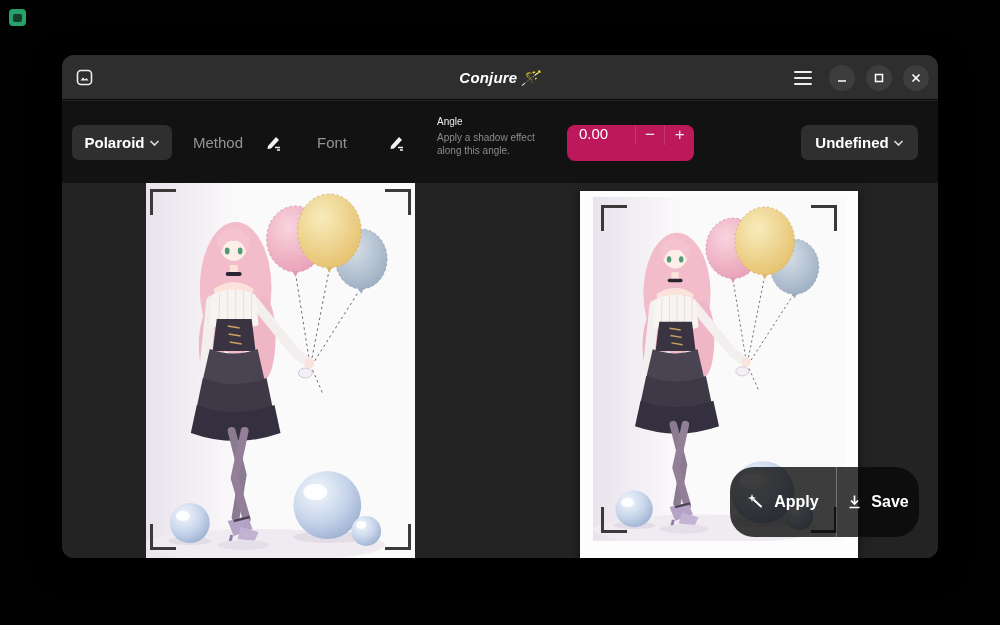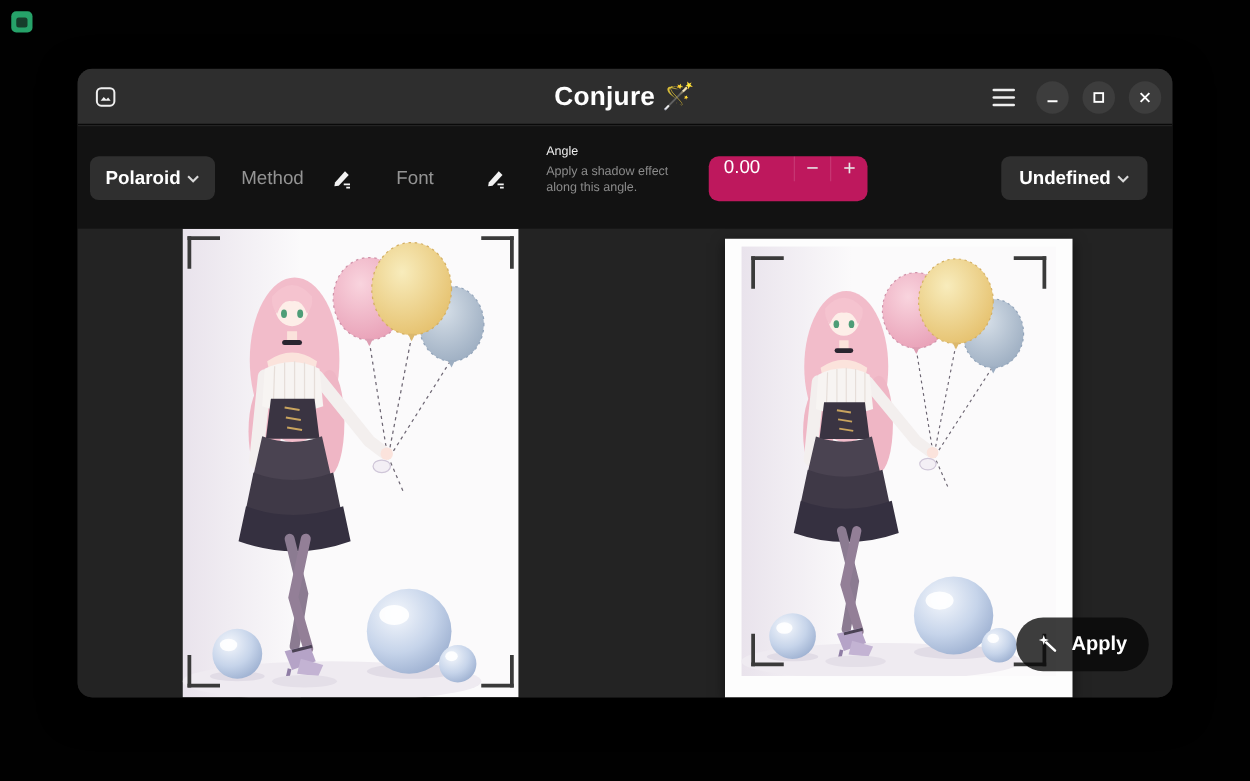--- a/index.html
+++ b/index.html
@@ -16,21 +16,21 @@
   
   #window { left:62px; top:55px; width:876px; height:503px; border-radius:12px;
     overflow:hidden; background:#232323; box-shadow:0 8px 30px rgba(0,0,0,.8); }
 
   
   #titlebar { left:0; top:0; width:876px; height:45px; background:#2e2e2e;
     border-bottom:1px solid #090909; }
   #app-icon { left:14px; top:14px; }
   #window-title { left:0; top:0; width:876px; height:45px; display:flex;
     align-items:center; justify-content:center; color:#fff; font-weight:bold;
-    font-size:21px; letter-spacing:.2px; pointer-events:none; }
+    font-size:15px; letter-spacing:.2px; pointer-events:none;font-style:italic; }
   #menu-btn { left:730px; top:13px; width:22px; height:20px; display:flex;
     flex-direction:column; justify-content:space-between; padding:3px 2px; cursor:pointer; }
   #menu-btn span { display:block; height:2px; background:#eee; border-radius:1px; }
   .winbtn { top:10px; width:26px; height:26px; border-radius:50%; background:#3d3d3d;
     display:flex; align-items:center; justify-content:center; color:#fff; cursor:pointer; }
   #btn-min { left:767px; } #btn-max { left:804px; } #btn-close { left:841px; }
 
   
   #toolbar { left:0; top:46px; width:876px; height:82px; background:#121212; }
   .tbtn { background:#2f2f2f; border-radius:7px; display:flex; align-items:center;
@@ -68,21 +68,21 @@
   .br-tl { border-left:3px solid #3a3a3a; border-top:3px solid #3a3a3a; }
   .br-tr { border-right:3px solid #3a3a3a; border-top:3px solid #3a3a3a; }
   .br-bl { border-left:3px solid #3a3a3a; border-bottom:3px solid #3a3a3a; }
   .br-br { border-right:3px solid #3a3a3a; border-bottom:3px solid #3a3a3a; }
   #left-image .br-tl { left:4px; top:6px; }   #left-image .br-tr { right:4px; top:6px; }
   #left-image .br-bl { left:4px; bottom:8px; } #left-image .br-br { right:4px; bottom:8px; }
   #right-photo .br-tl { left:8px; top:8px; }   #right-photo .br-tr { right:8px; top:8px; }
   #right-photo .br-bl { left:8px; bottom:8px; } #right-photo .br-br { right:8px; bottom:8px; }
 
   
-  #action-bar { right:19px; bottom:21px; height:43px; border-radius:24px;
+  #action-bar { right:19px; bottom:21px; height:70px; border-radius:24px;
     background:rgba(8,8,8,.78); display:flex; align-items:stretch; overflow:hidden;justify-content:flex-end; }
   .action-btn { display:flex; align-items:center; justify-content:center; gap:9px;
     color:#fff; font-size:16px; font-weight:bold; cursor:pointer; }
   #apply-btn { width:106px; }
   #save-btn { width:83px; border-left:1px solid rgba(255,255,255,.28); }
 
   svg { display:block; }
 </style>
 </head>
 <body>
@@ -296,17 +296,25 @@
       </div>
 
       <div id="action-bar" class="abs">
         <div id="apply-btn" class="action-btn">
           <svg width="18" height="18" viewBox="0 0 18 18">
             <path d="M5,1 L6,4 L9,5 L6,6 L5,9 L4,6 L1,5 L4,4 Z" fill="#fff"></path>
             <line x1="7" y1="7" x2="14" y2="13.5" stroke="#fff" stroke-width="2" stroke-linecap="round"></line>
           </svg>
           <span>Apply</span>
         </div>
+        <div id="save-btn" class="action-btn">
+          <svg width="15" height="16" viewBox="0 0 15 16">
+            <line x1="7.5" y1="1.5" x2="7.5" y2="9" stroke="#fff" stroke-width="1.7"></line>
+            <path d="M4,6.5 L7.5,10 L11,6.5" fill="none" stroke="#fff" stroke-width="1.7"></path>
+            <line x1="2.5" y1="13.5" x2="12.5" y2="13.5" stroke="#fff" stroke-width="1.7"></line>
+          </svg>
+          <span>Save</span>
+        </div>
       </div>
 
     </div>
   </div>
 </div>
 
 </body></html>

